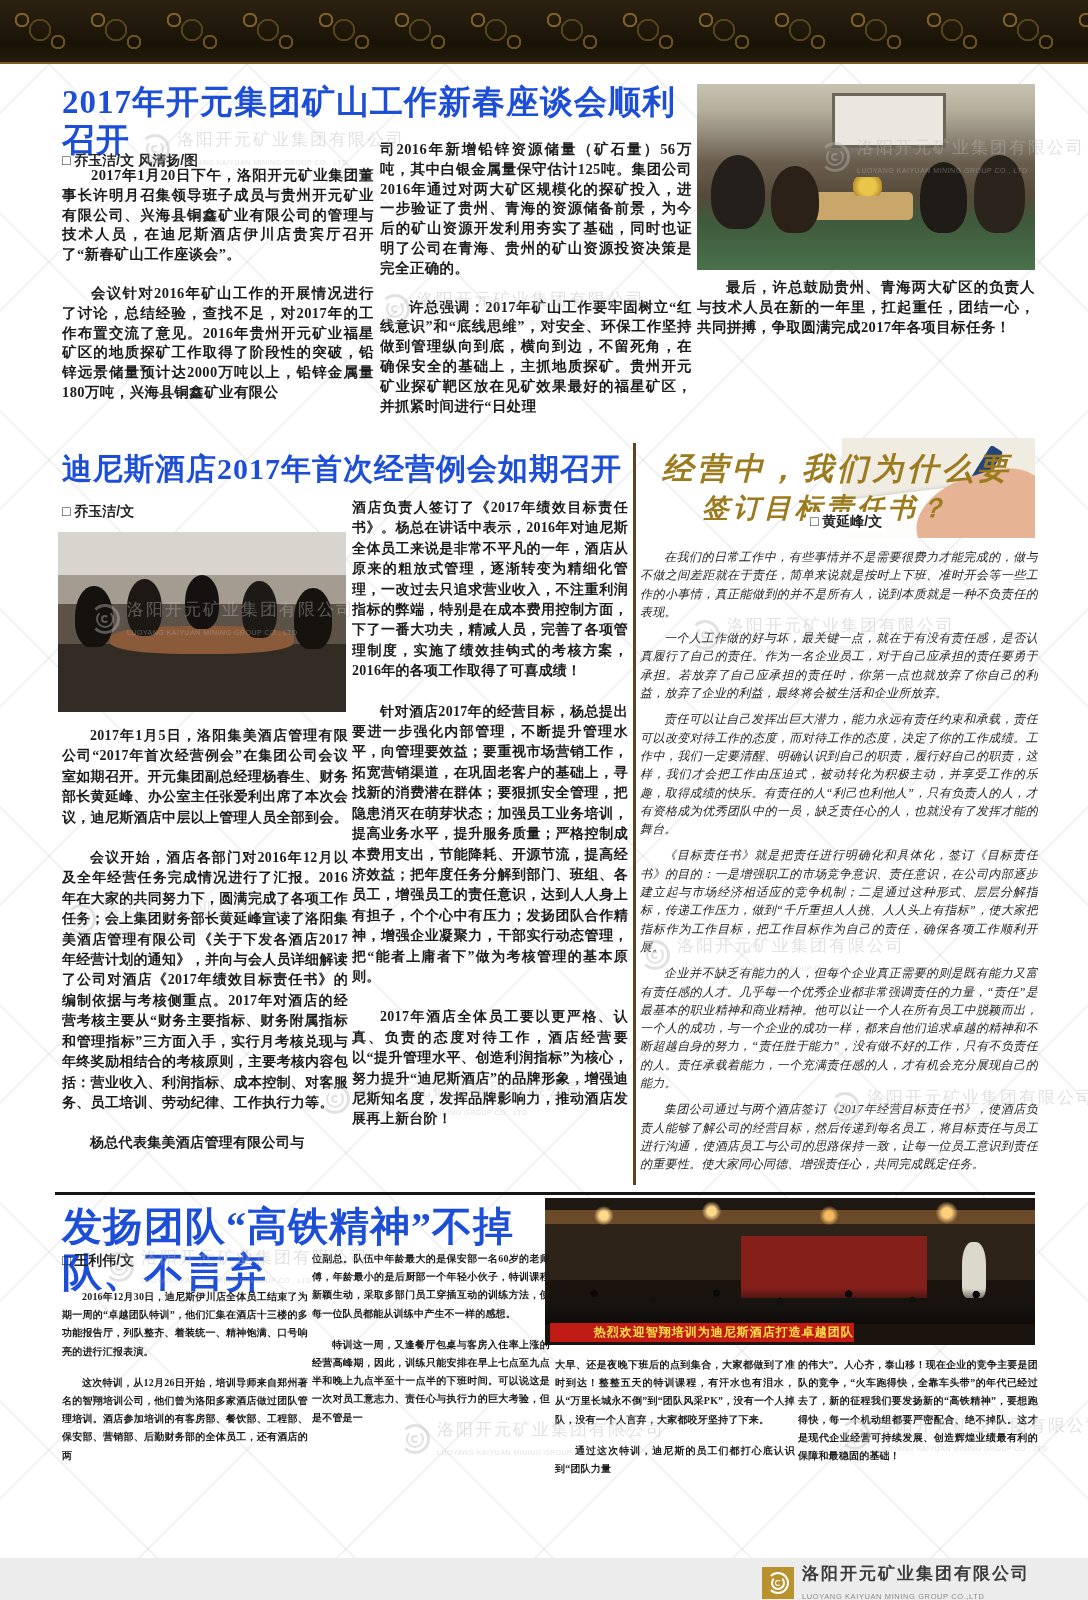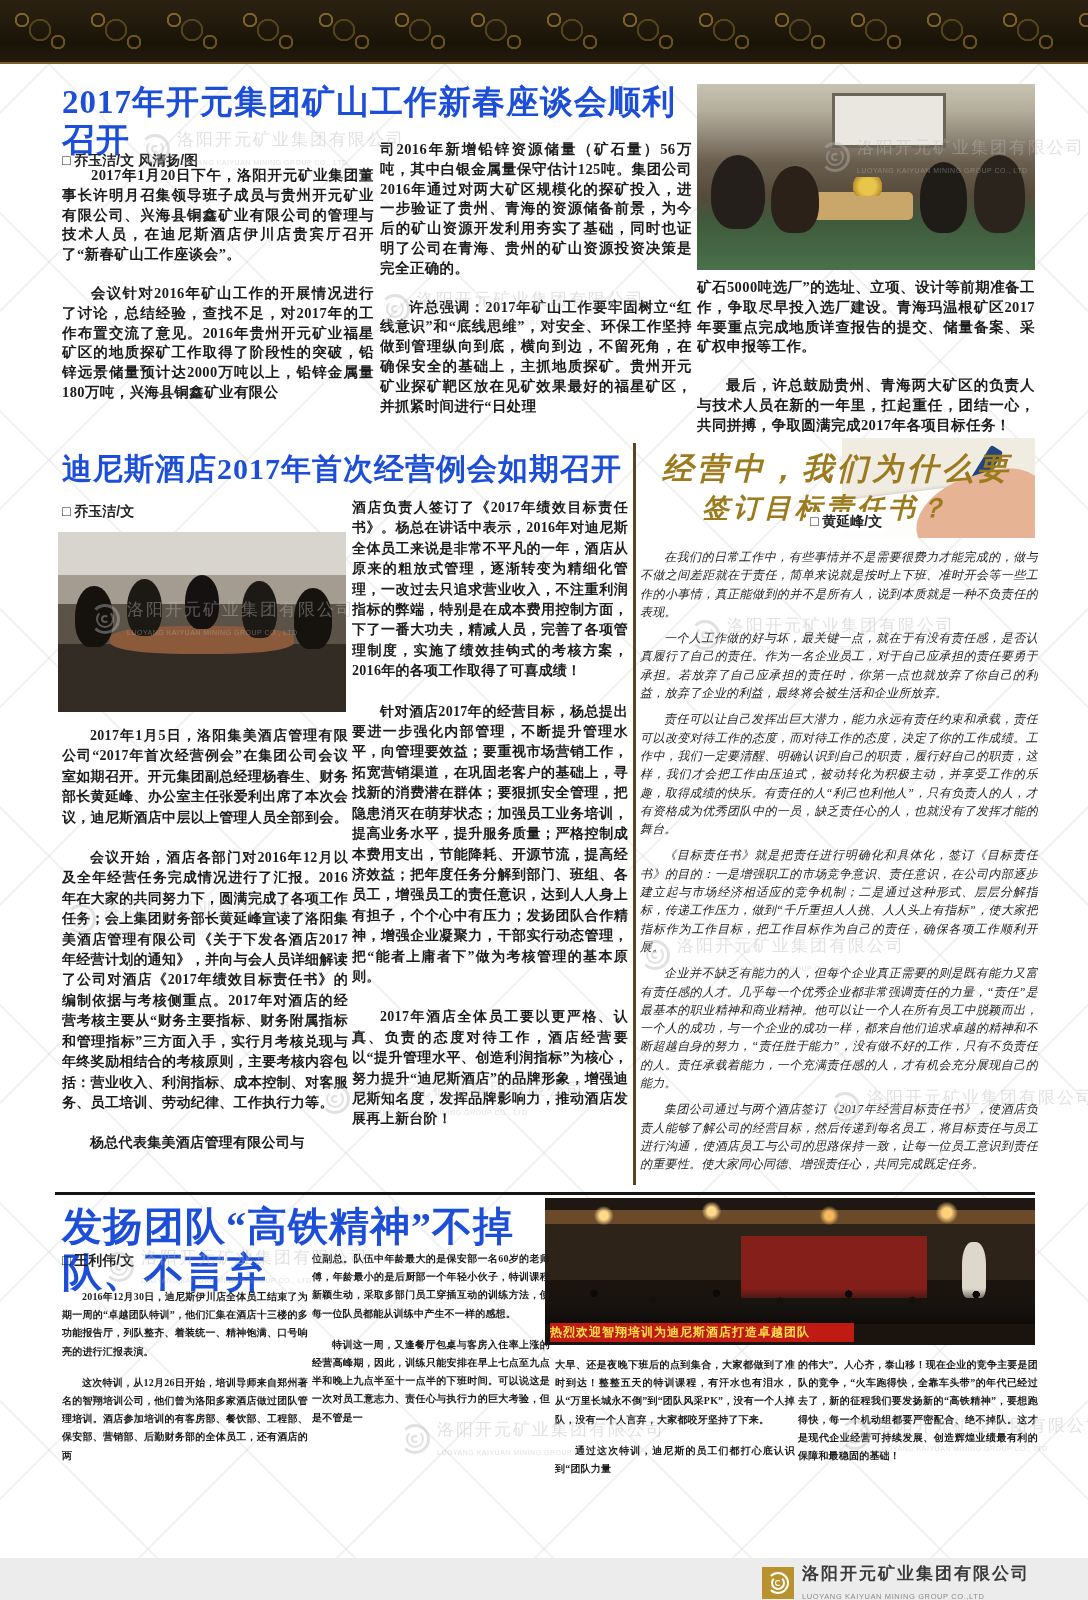--- a/index.html
+++ b/index.html
@@ -67,21 +67,21 @@
   .p4-crowd{position:absolute;left:0;bottom:14%;width:100%;height:30%;
       background:radial-gradient(circle 6px at 10% 30%,#0c0a08 0 60%,transparent 65%),
                  radial-gradient(circle 6px at 22% 45%,#14100c 0 60%,transparent 65%),
                  radial-gradient(circle 6px at 35% 30%,#0c0a08 0 60%,transparent 65%),
                  radial-gradient(circle 6px at 48% 48%,#14100c 0 60%,transparent 65%),
                  radial-gradient(circle 6px at 62% 32%,#0c0a08 0 60%,transparent 65%),
                  radial-gradient(circle 6px at 75% 46%,#14100c 0 60%,transparent 65%),
                  radial-gradient(circle 6px at 88% 33%,#0c0a08 0 60%,transparent 65%),
                  linear-gradient(180deg,transparent 0 20%,#171310 60%,#0e0b08 100%);}
   .p4-banner{position:absolute;left:1%;bottom:3px;width:62%;height:19px;background:#bf1a14;color:#ffe24a;
-      font-size:12px;line-height:19px;text-align:left;font-weight:bold;letter-spacing:1px;
+      font-size:12px;line-height:19px;text-align:right;font-weight:bold;letter-spacing:1px;
       font-family:"Liberation Sans",sans-serif;white-space:nowrap;overflow:hidden;margin-top:34px;}
   
   .footband{position:absolute;left:0;top:1558px;width:1088px;height:42px;background:#ececec;z-index:2;}
   .footer{position:absolute;right:58px;top:1562px;display:flex;align-items:center;gap:8px;z-index:4;}
   .f-logo{width:32px;height:32px;background:#b8922d;display:flex;align-items:center;justify-content:center;}
   .f-swirl{width:22px;height:22px;border:2.5px solid #fff;border-left-color:transparent;border-radius:50%;position:relative;box-sizing:border-box;}
   .f-swirl::before{content:"";position:absolute;inset:2px;border:2px solid #fff;border-top-color:transparent;border-radius:50%;}
   .f-swirl::after{content:"";position:absolute;inset:6px;border:1.5px solid #fff;border-right-color:transparent;border-radius:50%;}
   .f-zh{font-size:17px;font-weight:bold;color:#3a3a3a;letter-spacing:2px;font-family:"Liberation Sans",sans-serif;}
   .f-en{font-size:7.5px;color:#8a8a8a;letter-spacing:.6px;font-family:"Liberation Sans",sans-serif;}
@@ -155,21 +155,20 @@
   <div class="abs byline" style="left:62px;top:152px">□ 乔玉洁/文 风清扬/图</div>
   <div class="abs body a1" style="left:62px;top:166px;width:312px;height:262px;overflow:hidden">
     <p>2017年1月20日下午，洛阳开元矿业集团董事长许明月召集领导班子成员与贵州开元矿业有限公司、兴海县铜鑫矿业有限公司的管理与技术人员，在迪尼斯酒店伊川店贵宾厅召开了“新春矿山工作座谈会”。</p>
     <p>会议针对2016年矿山工作的开展情况进行了讨论，总结经验，查找不足，对2017年的工作布置交流了意见。2016年贵州开元矿业福星矿区的地质探矿工作取得了阶段性的突破，铅锌远景储量预计达2000万吨以上，铅锌金属量180万吨，兴海县铜鑫矿业有限公</p>
   </div>
   <div class="abs body a1" style="left:380px;top:140px;width:312px;height:290px;overflow:hidden">
     <p class="cont">司2016年新增铅锌资源储量（矿石量）56万吨，其中白银金属量保守估计125吨。集团公司2016年通过对两大矿区规模化的探矿投入，进一步验证了贵州、青海的资源储备前景，为今后的矿山资源开发利用夯实了基础，同时也证明了公司在青海、贵州的矿山资源投资决策是完全正确的。</p>
     <p>许总强调：2017年矿山工作要牢固树立“红线意识”和“底线思维”，对安全、环保工作坚持做到管理纵向到底，横向到边，不留死角，在确保安全的基础上，主抓地质探矿。贵州开元矿业探矿靶区放在见矿效果最好的福星矿区，并抓紧时间进行“日处理</p>
   </div>
   <div class="abs body a1" style="left:697px;top:278px;width:338px;height:176px;overflow:hidden">
-    <p class="cont">矿石5000吨选厂”的选址、立项、设计等前期准备工作，争取尽早投入选厂建设。青海玛温根矿区2017年要重点完成地质详查报告的提交、储量备案、采矿权申报等工作。</p>
     <p>最后，许总鼓励贵州、青海两大矿区的负责人与技术人员在新的一年里，扛起重任，团结一心，共同拼搏，争取圆满完成2017年各项目标任务！</p>
   </div>
 
   <h2 class="abs headline" style="left:62px;top:452px;width:570px;font-size:30px;margin:0">迪尼斯酒店2017年首次经营例会如期召开</h2>
   <div class="abs byline" style="left:62px;top:503px">□ 乔玉洁/文</div>
   <div class="photo photo2" style="left:58px;top:532px;width:288px;height:180px">
     <span class="p2-table"></span>
     <i class="fig" style="left:6%;top:30%;width:13%;height:34%;background:#15120e"></i>
     <i class="fig" style="left:24%;top:26%;width:12%;height:32%;background:#1c1813"></i>
     <i class="fig" style="left:44%;top:24%;width:12%;height:30%;background:#141110"></i>

